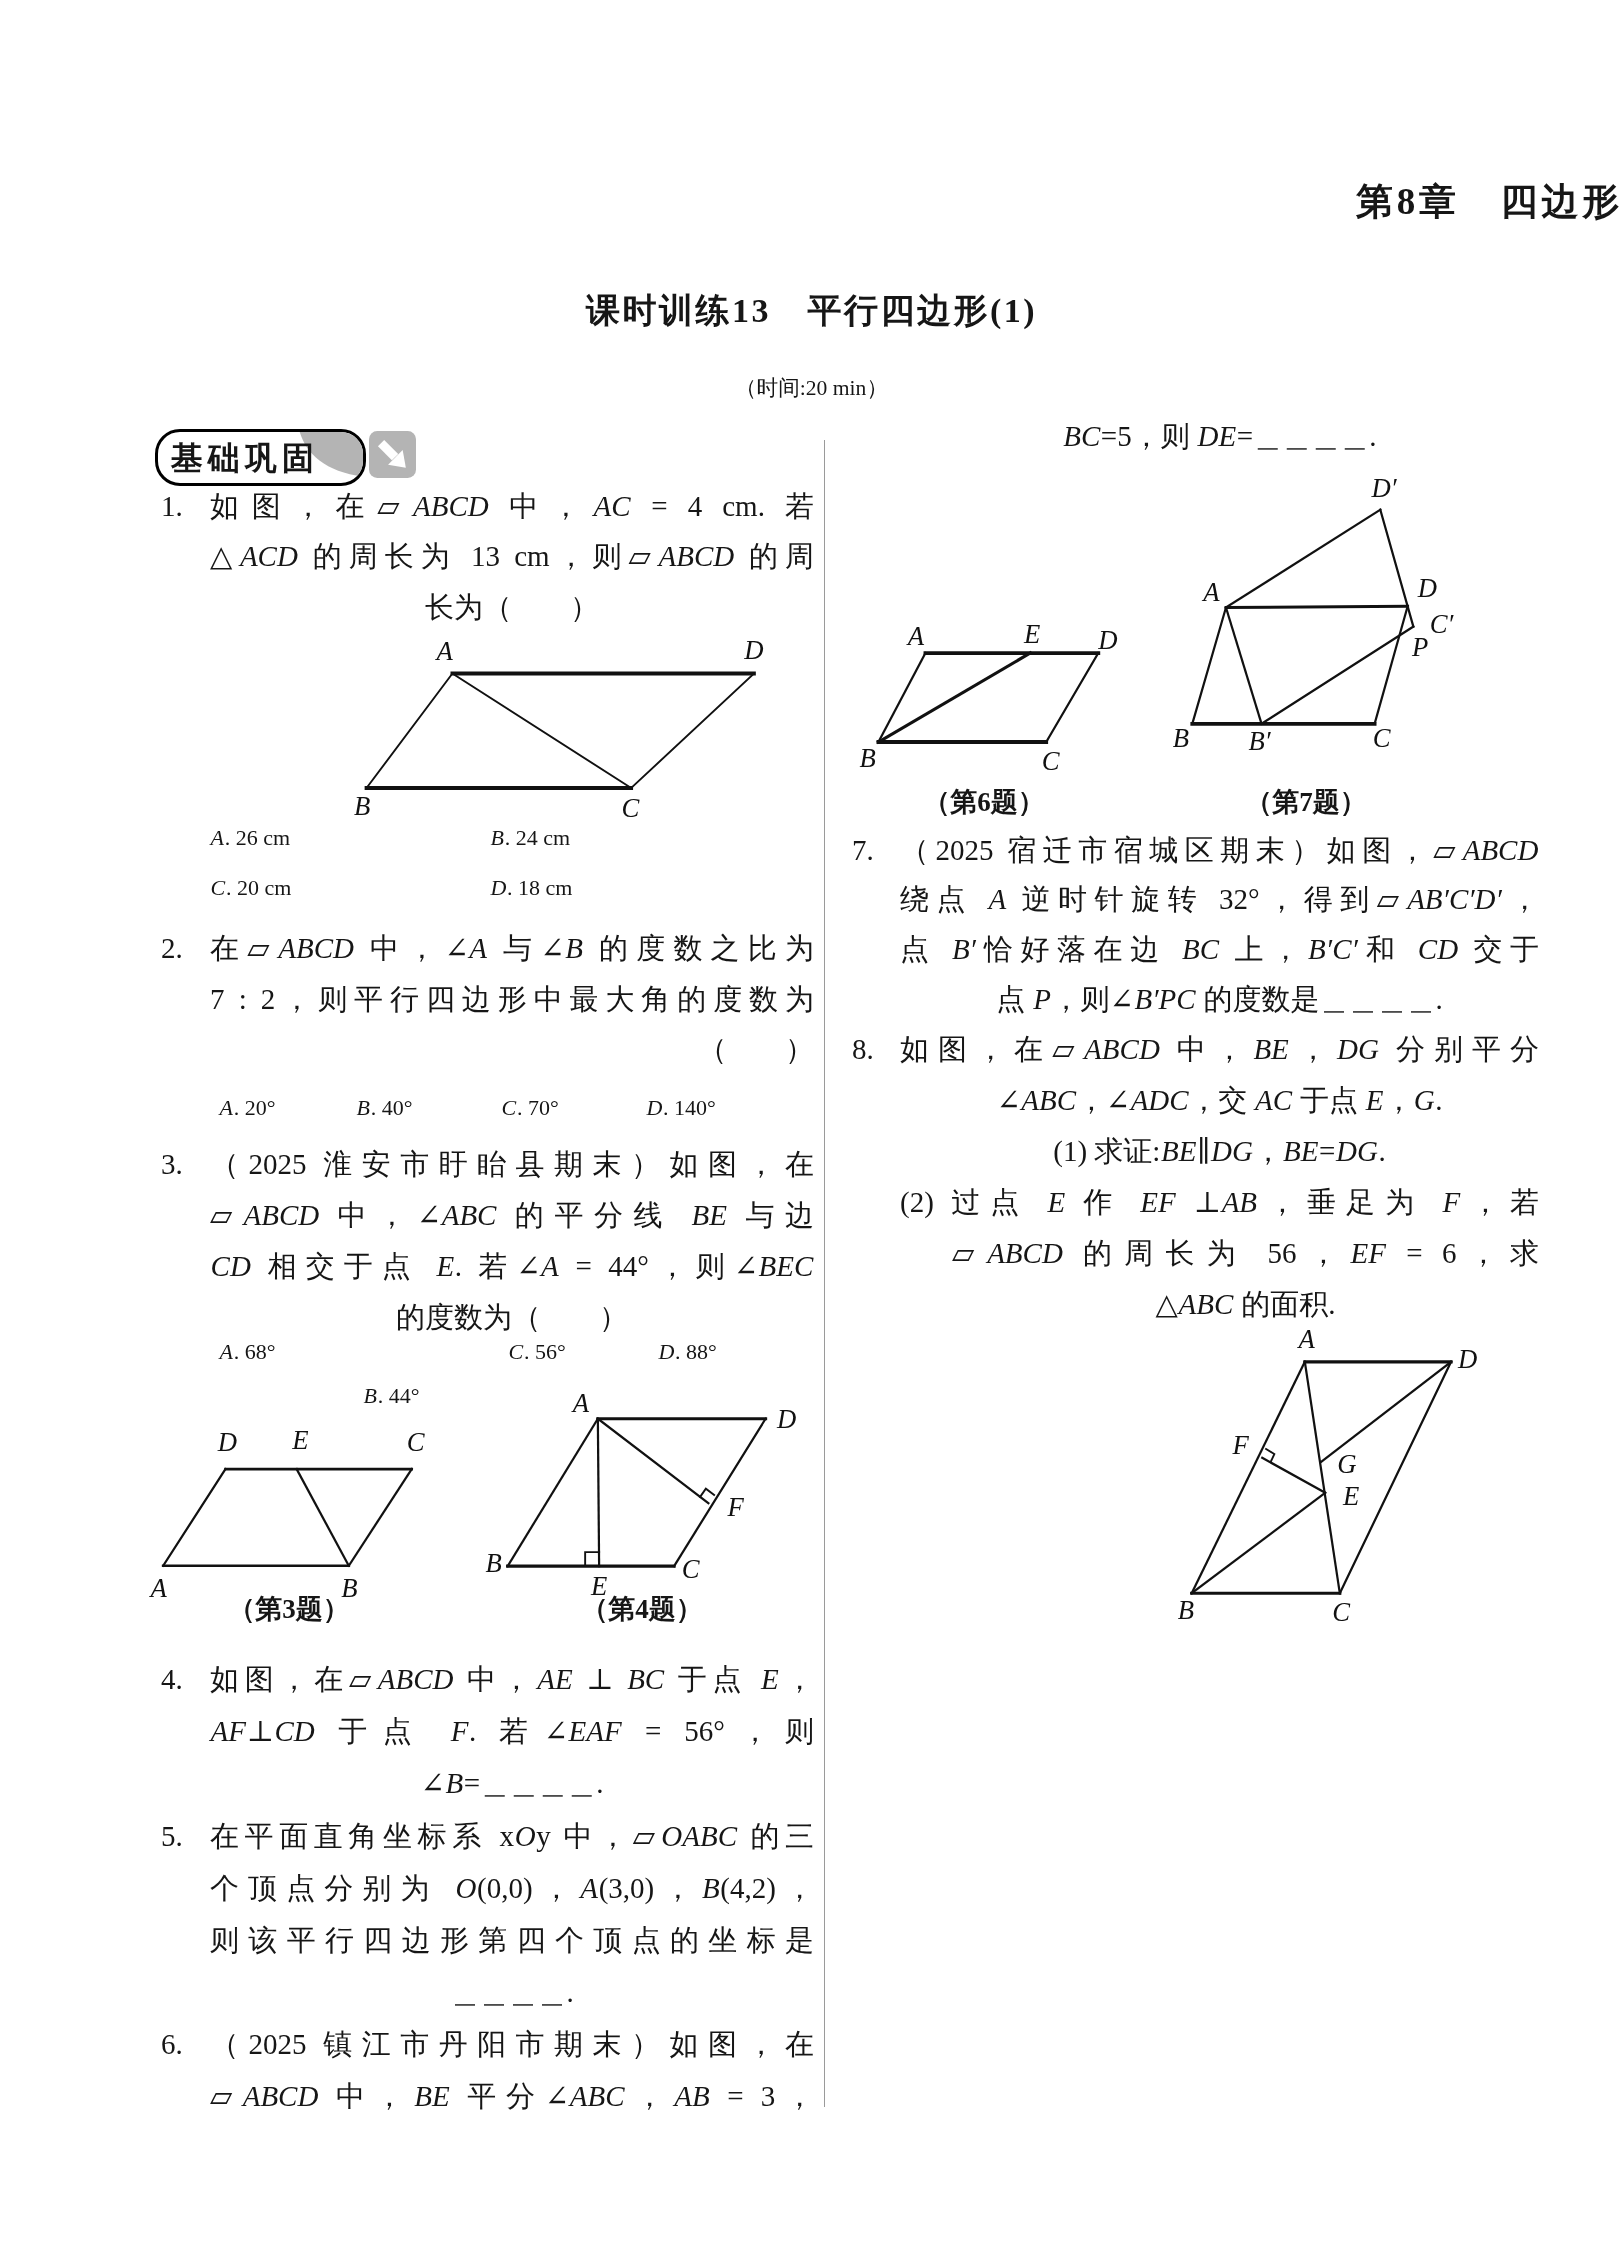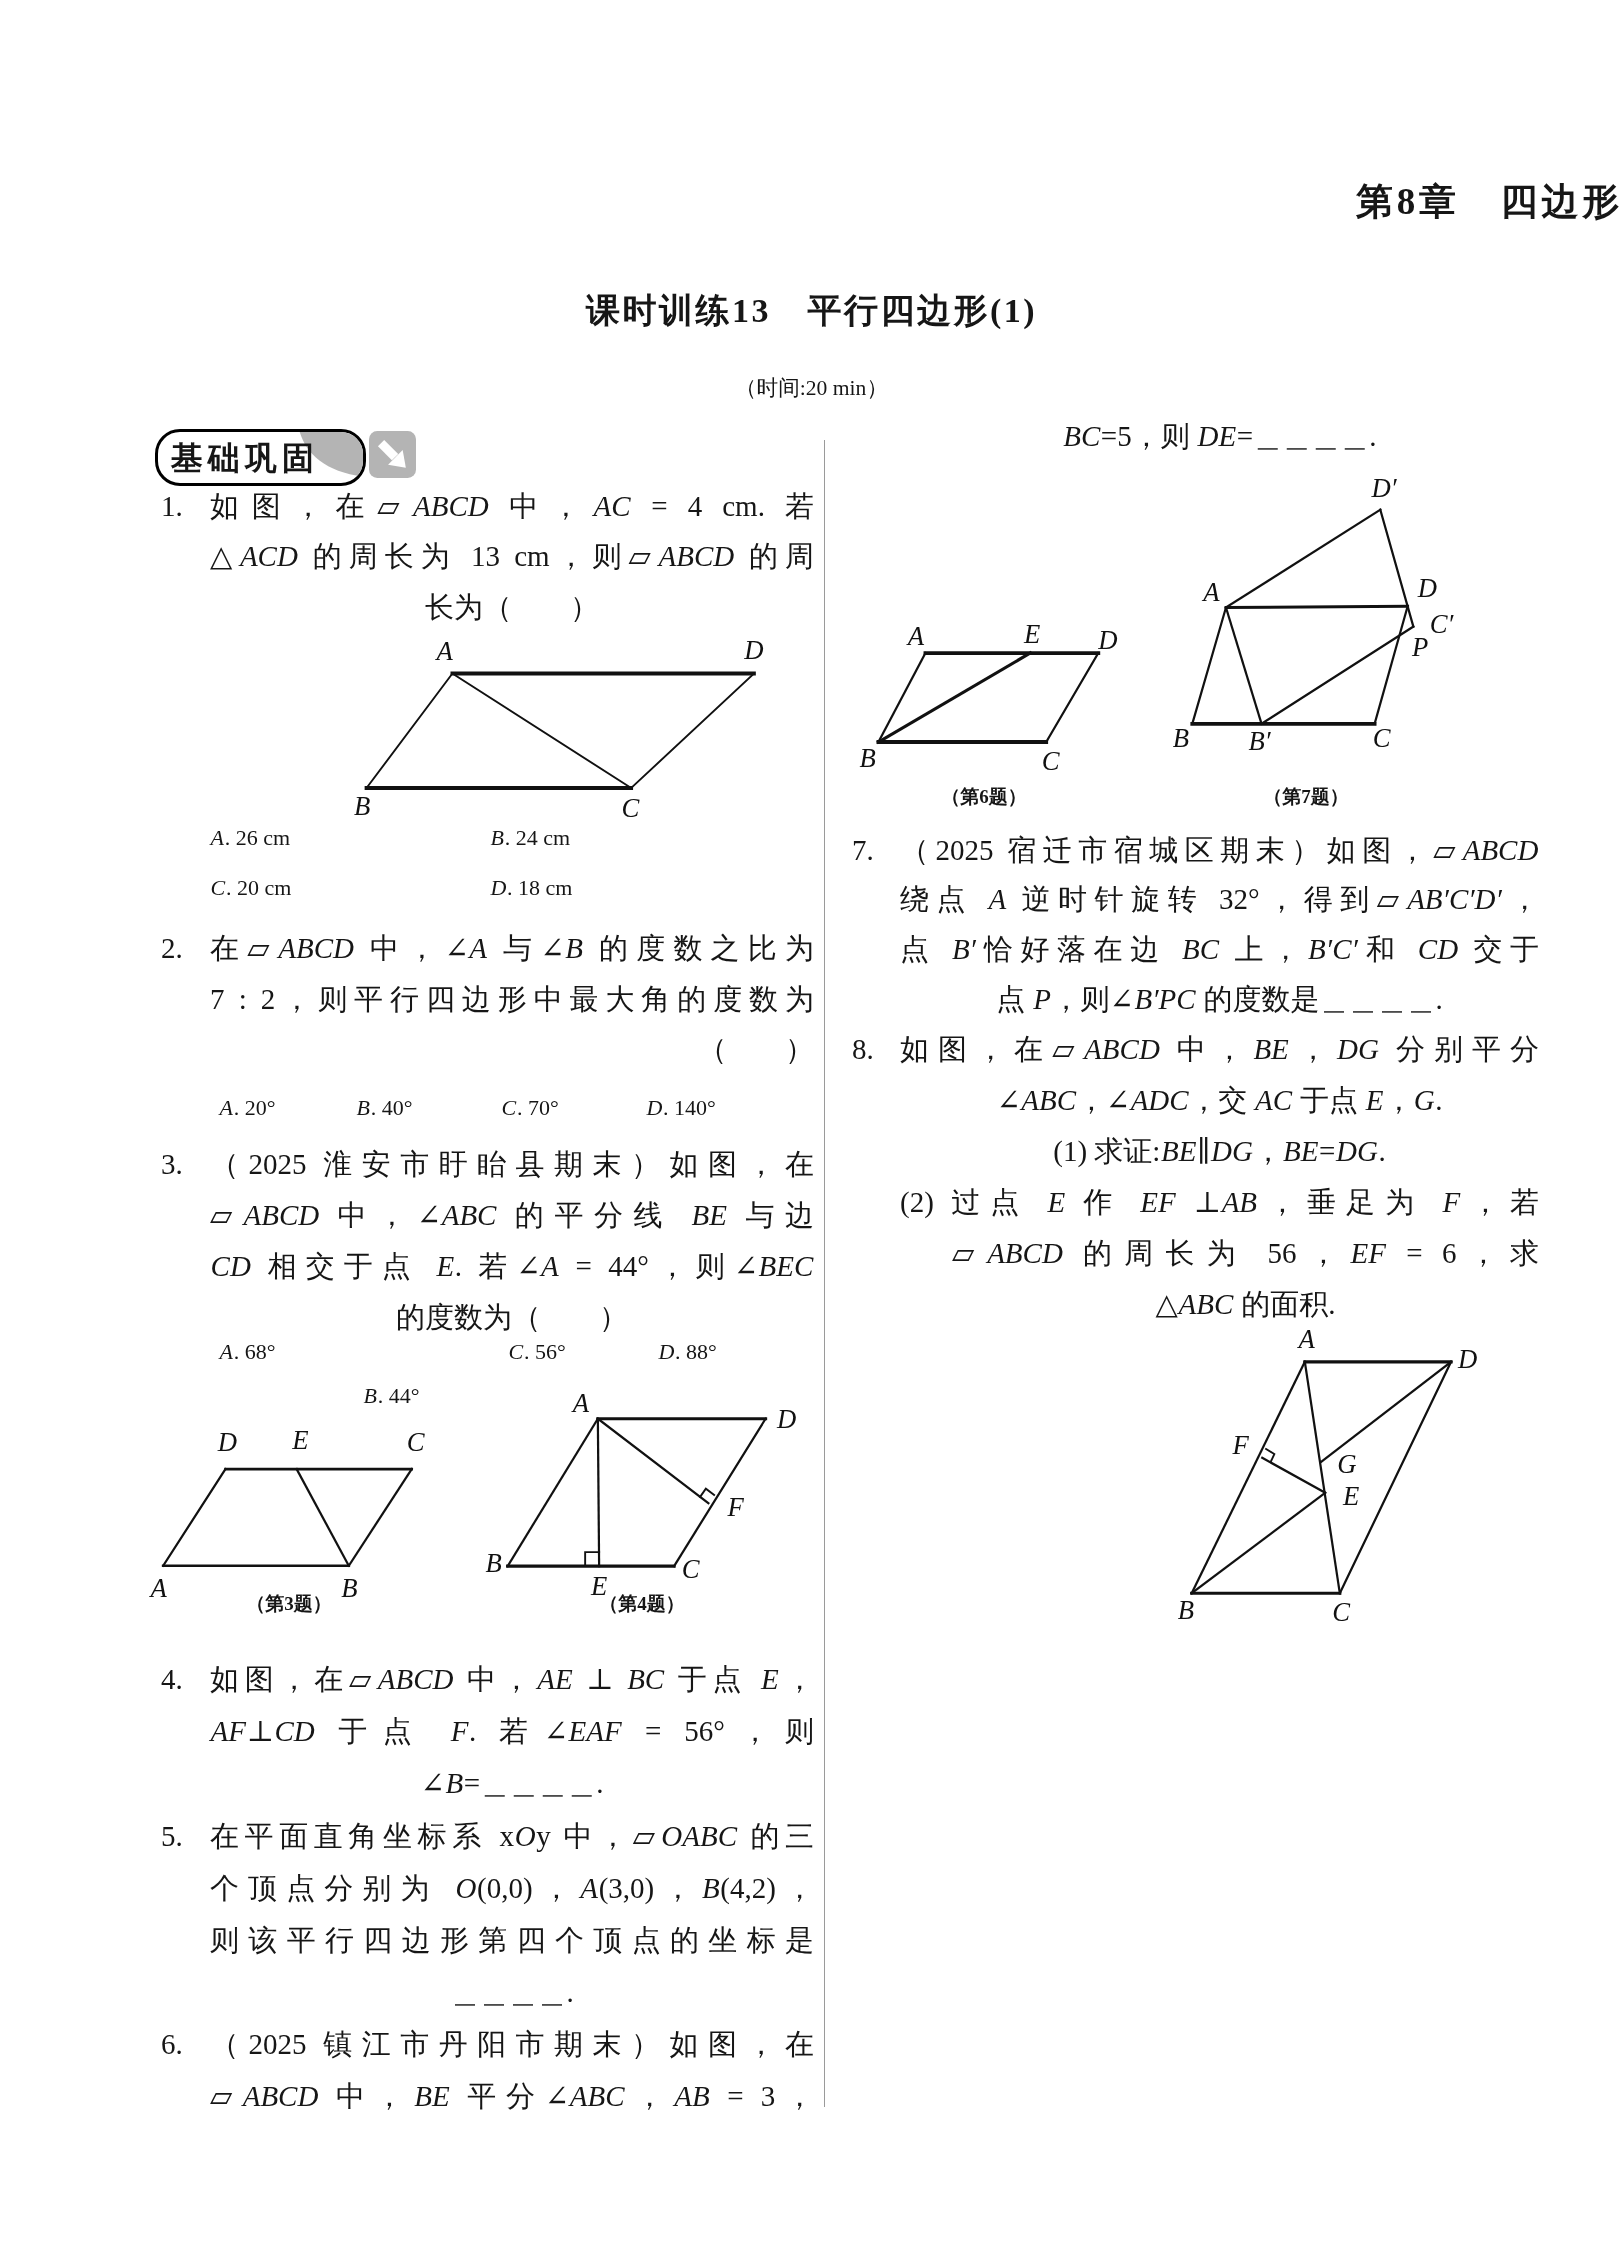--- a/index.html
+++ b/index.html
@@ -16,21 +16,21 @@
                font-family:"Liberation Serif","DejaVu Serif",serif}
   .badge-arrow{position:absolute;left:369px;top:431px;width:47px;height:47px}
   .divider{position:absolute;left:824px;top:440px;width:1.3px;height:1667px;background:#9a9a9a}
   .qnum{position:absolute;font-size:29px;line-height:39px;white-space:nowrap}
   .qline{position:absolute;font-size:29px;line-height:39px;height:41px;overflow:visible;white-space:normal}
   .m-j{text-align:justify;text-align-last:justify}
   .m-l{text-align:center;white-space:nowrap}
   .m-r{text-align:right}
   .m-f{display:flex;justify-content:center;white-space:nowrap}
   .opt{position:absolute;font-size:22px;line-height:38px;white-space:nowrap}
-  .cap{position:absolute;font-size:19px;font-weight:700;text-align:center;white-space:nowrap}
+  .cap{position:absolute;font-size:27px;font-weight:700;text-align:center;white-space:nowrap}
   i{font-style:italic;padding:0 0.6px}
   svg.fig{position:absolute;overflow:visible}
   svg.fig text{font-size:42px;font-style:italic;
                font-family:"Liberation Serif","DejaVu Serif",serif;fill:#111}
   svg.fig line,svg.fig polyline{stroke:#111;fill:none;stroke-linecap:square}
 </style>
 </head>
 <body>
 
 <div class="title1">第8章　四边形</div>

